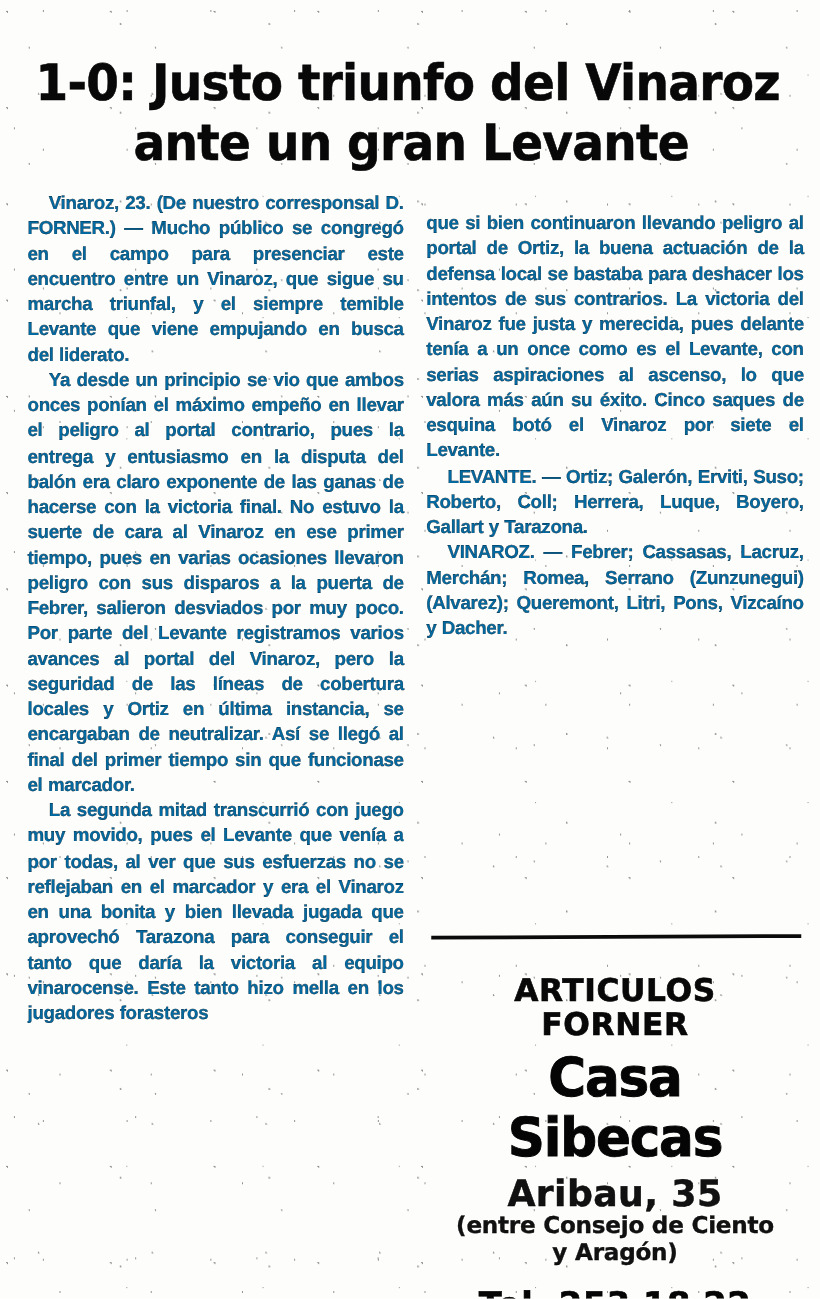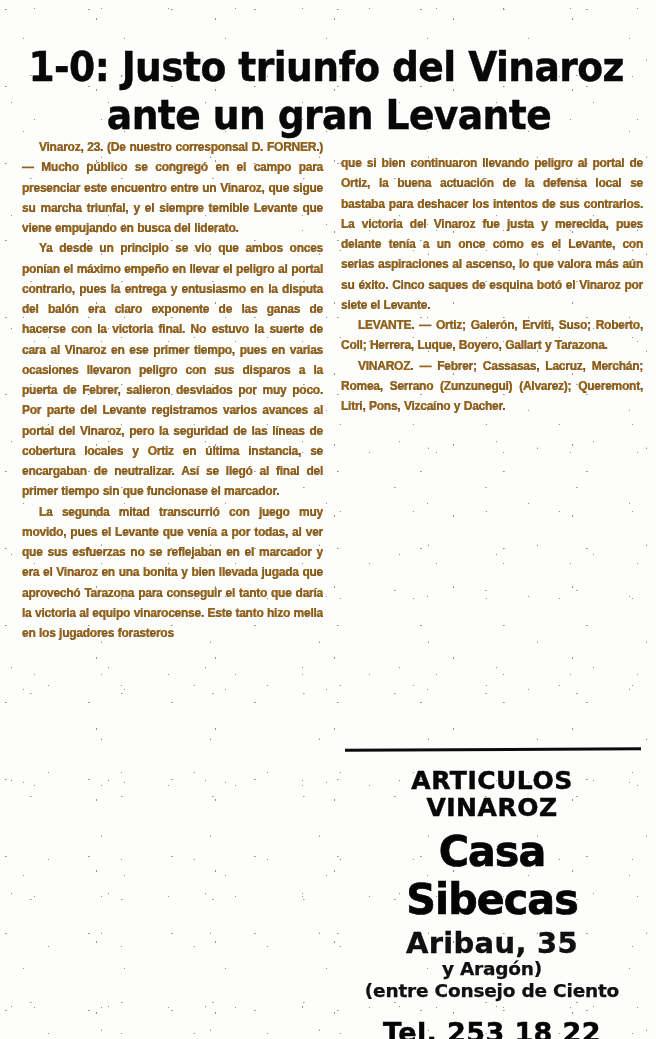--- a/index.html
+++ b/index.html
@@ -53,29 +53,29 @@
     transform-origin: center top;
     -webkit-text-stroke: .45px #000;
     color: #080808;
   }
   #headline .hl-line { display: block; white-space: nowrap; }
   #headline .hl-line.l1 { text-indent: -6px; }
 
   
   .col {
     position: absolute;
-    top: 137px;
-    font-size: 12px;
+    top: 153px;
+    font-size: 15px;
     line-height: 20.25px;
     text-align: justify;
     text-justify: inter-word;
     font-weight: 600;
     letter-spacing: -0.25px;
     word-spacing: .4px;
-    color: #a16207;
+    color: #0369a1;
     -webkit-text-stroke: .18px #000;
     hyphens: manual;
   }
   #col-left  { left: 22px;  width: 301px; }
   #col-right { left: 341px; width: 302px; margin-top: 16px; }
 
   .col p {
     margin: 0;
     text-indent: 17px;
   }
@@ -96,21 +96,21 @@
     width: 302px;
     text-align: center;
   }
   #ad-rule {
     height: 3px;
     background: #0b0b0b;
     margin: 0 2px 0 4px;
     transform: rotate(-0.25deg);
   }
   #ad-heading {
-    margin-top: 16px;
+    margin-top: 28px;
     font-family: "DejaVu Sans", sans-serif;
     font-weight: 700;
     font-size: 25px;
     line-height: 27px;
     letter-spacing: .5px;
     -webkit-text-stroke: .5px #000;
     color: #080808;
   }
   #ad-heading span { display: block; }
   #ad-brand {
@@ -176,28 +176,28 @@
     <p class="noindent">que si bien continuaron llevando peligro al portal de Ortiz, la buena actuación de la defensa local se bastaba para deshacer los intentos de sus contrarios. La victoria del Vinaroz fue justa y merecida, pues delante tenía a un once como es el Levante, con serias aspiraciones al ascenso, lo que valora más aún su éxito. Cinco saques de esquina botó el Vinaroz por siete el Levante.</p>
     <p class="lineup"><span>LEVANTE. —</span><span> Ortiz; Galerón, Erviti, Suso; Roberto, Coll; Herrera, Luque, Boyero, Gallart y Tarazona.</span></p>
     <p class="lineup"><span>VINAROZ. —</span><span> Febrer; Cassasas, Lacruz, Merchán; Romea, Serrano (Zunzunegui) (Alvarez); Queremont, Litri, Pons, Vizcaíno y Dacher.</span></p>
   </div>
 
   <div id="ad">
     <div id="ad-rule"></div>
 
     <div id="ad-heading">
       <span>ARTICULOS</span>
-      <span>VINAROZ</span>
+      <span>FORNER</span>
     </div>
 
     <div id="ad-brand">Casa Sibecas</div>
 
     <div id="ad-street">Aribau, 35</div>
 
     <div id="ad-between">
+      <span>(entre Consejo de Ciento</span>
       <span>y Aragón)</span>
-      <span>(entre Consejo de Ciento</span>
     </div>
 
     <div id="ad-phone">Tel. 253 18 22</div>
   </div>
 
 </div>
 
 </body></html>

